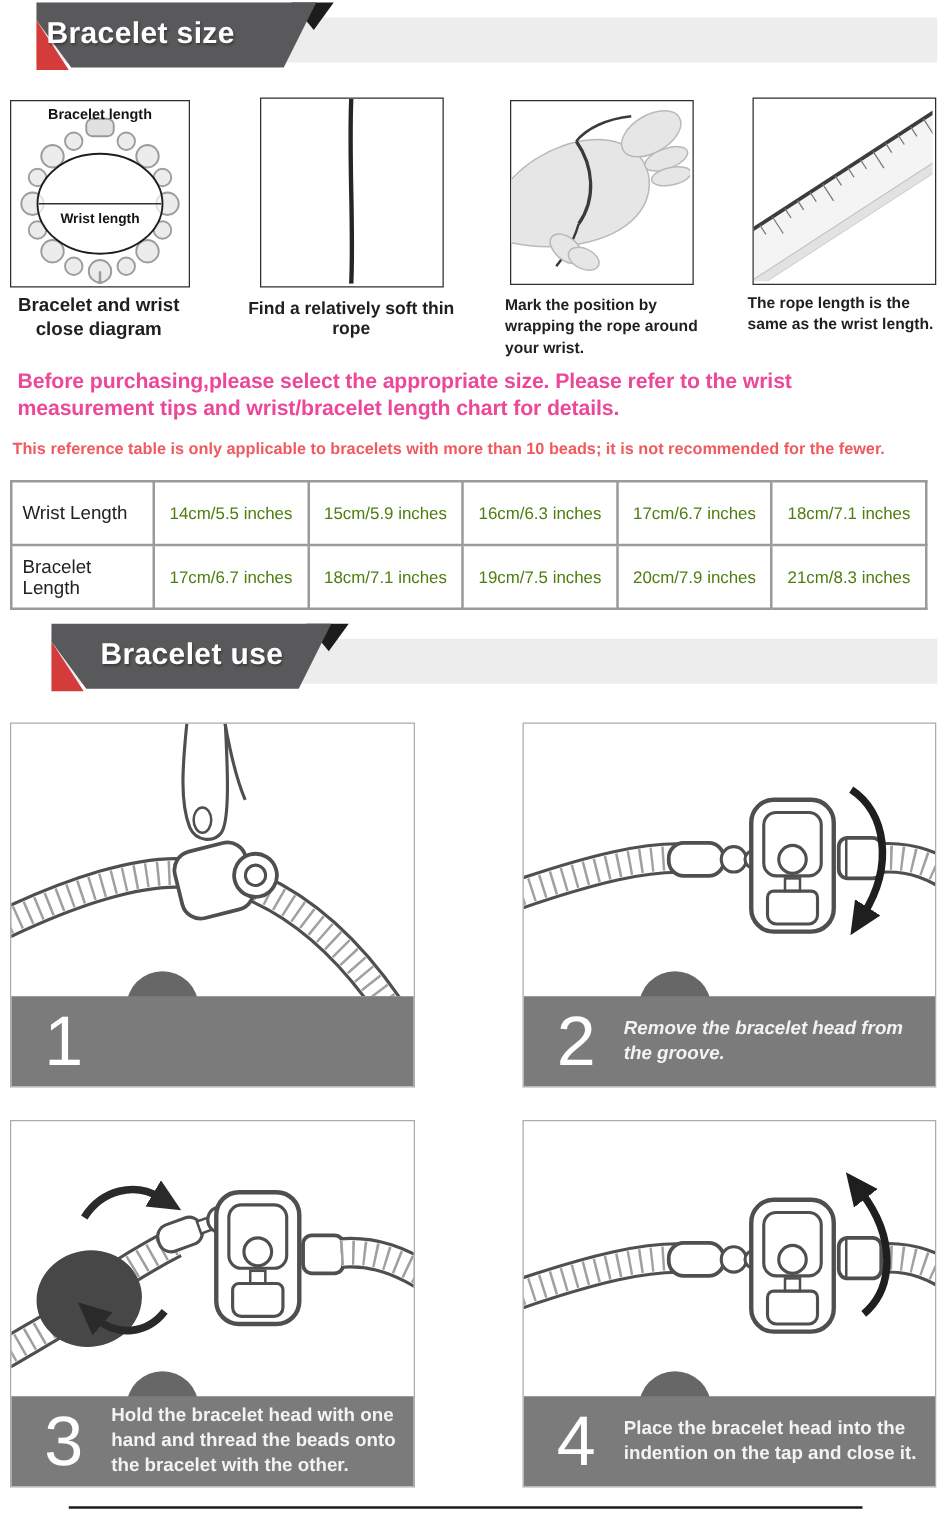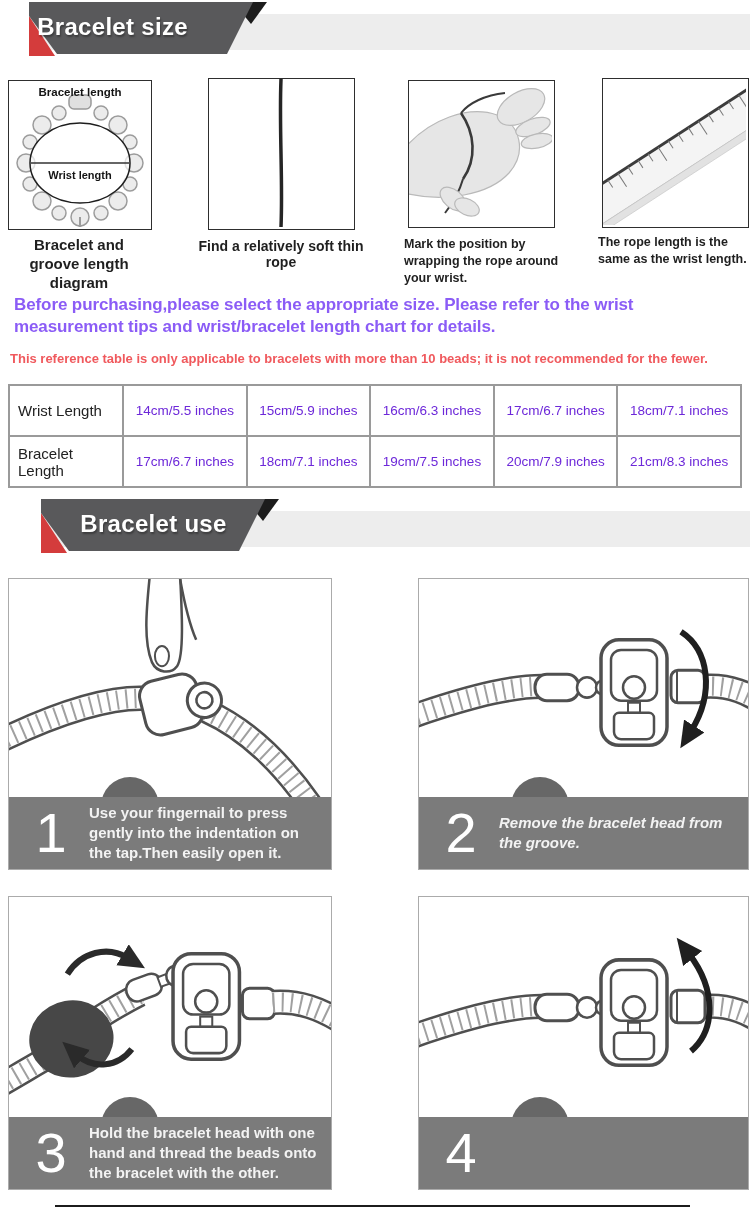--- a/index.html
+++ b/index.html
@@ -15,29 +15,29 @@
 
   
   .fig{position:absolute;}
   .figbox{position:relative;border:1px solid #2e2e2e;background:#fff;overflow:hidden;}
   .figbox svg{display:block;}
   .figlabel{position:absolute;left:0;right:0;text-align:center;font-weight:700;color:#141414;}
   .figcap{position:absolute;font-weight:700;color:#1f1f1f;}
 
   
   .intro{position:absolute;left:14px;top:294px;width:730px;font-size:17px;font-weight:700;
-    color:#8b5cf6;line-height:1.32;letter-spacing:-.1px;}
+    color:#ec4899;line-height:1.32;letter-spacing:-.1px;}
   .note{position:absolute;left:10px;top:351px;width:745px;font-size:13px;font-weight:700;
     color:#f0595d;white-space:nowrap;}
 
   
   table.size{position:absolute;left:8px;top:384px;width:734px;border-collapse:collapse;table-layout:fixed;}
   table.size th,table.size td{border:2px solid #9a9a9a;height:47px;background:#fff;}
   table.size th{font-size:15px;font-weight:400;color:#222;text-align:left;padding-left:8px;}
-  table.size td{font-size:13.5px;font-weight:400;color:#6d28d9;text-align:center;padding:0 2px;}
+  table.size td{font-size:13.5px;font-weight:400;color:#4d7c0f;text-align:center;padding:0 2px;}
 
   
   .panel{position:absolute;border:1px solid #ababab;background:#fff;overflow:hidden;}
   .panel .art{position:absolute;top:0;left:0;right:0;bottom:72px;width:100%;height:calc(100% - 72px);}
   .bump{position:absolute;width:58px;height:58px;border-radius:50%;background:#676767;left:92px;bottom:34px;}
   .bar{position:absolute;left:0;right:0;bottom:0;height:72px;background:#7b7b7b;
     display:flex;align-items:center;box-sizing:border-box;padding:2px 8px 2px 16px;}
   .num{flex:0 0 52px;text-align:center;font-size:56px;font-weight:400;color:#fff;line-height:.95;}
   .txt{margin-left:12px;font-size:15px;font-weight:700;color:#f3f3f3;line-height:1.32;}
 
@@ -85,21 +85,21 @@
         <circle cx="109" cy="44" r="9" fill="#ececec" stroke="#9c9c9c" stroke-width="1.5"></circle>
         <circle cx="121" cy="61" r="7" fill="#ececec" stroke="#9c9c9c" stroke-width="1.5"></circle>
         <line x1="71" y1="136" x2="71" y2="150" stroke="#9c9c9c" stroke-width="2"></line>
         <circle cx="71" cy="150" r="4" fill="#e3e3e3" stroke="#9c9c9c" stroke-width="1.5"></circle>
         <ellipse cx="71" cy="82" rx="50" ry="40" fill="rgba(255,255,255,0.7)" stroke="#1d1d1d" stroke-width="1.5"></ellipse>
         <line x1="22" y1="82" x2="120" y2="82" stroke="#333" stroke-width="1.3"></line>
       </svg>
       <div class="figlabel" style="top:5px;font-size:11.5px;">Bracelet length</div>
       <div class="figlabel" style="top:88px;font-size:11px;">Wrist length</div>
     </div>
-    <div class="figcap" style="left:0;top:156px;width:142px;text-align:center;font-size:15px;line-height:1.25;">Bracelet and groove length diagram</div>
+    <div class="figcap" style="left:0;top:156px;width:142px;text-align:center;font-size:15px;line-height:1.25;">Bracelet and wrist close diagram</div>
   </div>
 
   <div class="fig" style="left:208px;top:78px;width:174px;">
     <div class="figbox" style="width:145px;height:150px;">
       <svg width="143" height="148" viewBox="0 0 143 148">
         <path d="M 72,0 C 70,50 74,100 72,148" fill="none" stroke="#252525" stroke-width="3.5"></path>
       </svg>
     </div>
     <div class="figcap" style="left:-12px;top:160px;width:170px;text-align:center;font-size:14px;">Find a relatively soft thin rope</div>
   </div>
@@ -209,21 +209,20 @@
         <circle class="ln" cx="26" cy="4" r="17" stroke-width="3"></circle>
         <circle class="lnn" cx="26" cy="4" r="8" stroke-width="2.5"></circle>
       </g>
       <path class="ln" d="M 140,-4 C 136,34 134,62 142,82 C 147,93 161,94 167,86 C 174,76 172,34 170,-4 Z" stroke-width="2.5"></path>
       <path class="lnn" d="M 170,0 C 174,22 179,44 186,60" stroke-width="2.5"></path>
       <ellipse class="ln" cx="152" cy="76" rx="7" ry="10" stroke-width="2"></ellipse>
     </svg>
     <div class="bump"></div>
     <div class="bar">
       <div class="num">1</div>
-      <div class="txt" style="width:252px;">Use your fingernail to press gently into the indentation on the tap.Then easily open it.</div>
     </div>
   </div>
 
   <div class="panel" style="left:418px;top:578px;width:329px;height:290px;">
     <svg class="art" viewBox="0 0 329 215" preserveAspectRatio="none">
       <defs>
         <marker id="m2" markerUnits="userSpaceOnUse" markerWidth="30" markerHeight="30" refX="6" refY="12" orient="auto">
           <path d="M0,0 L26,12 L0,24 Z" fill="#1f1f1f"></path>
         </marker>
       </defs>
@@ -317,17 +316,18 @@
         <rect class="lnn" x="-6" y="10" width="12" height="10" stroke-width="2"></rect>
         <path class="lnn" d="M -15,20 h30 a5,5 0 0 1 5,5 v14 a7,7 0 0 1 -7,7 h-26 a7,7 0 0 1 -7,-7 v-14 a5,5 0 0 1 5,-5 z" stroke-width="2.5"></path>
       </g>
       <rect class="ln" x="252" y="92" width="34" height="32" rx="7" stroke-width="3"></rect>
       <line class="lnn" x1="258" y1="92" x2="258" y2="124" stroke-width="2"></line>
       <path d="M 272,152 C 296,132 298,92 270,56" fill="none" stroke="#1f1f1f" stroke-width="6" marker-end="url(#m4)"></path>
     </svg>
     <div class="bump"></div>
     <div class="bar">
       <div class="num">4</div>
+      <div class="txt" style="width:240px;">Place the bracelet head into the indention on the tap and close it.</div>
     </div>
   </div>
 
   <div class="divider"></div>
 </div>
 
 </body></html>

